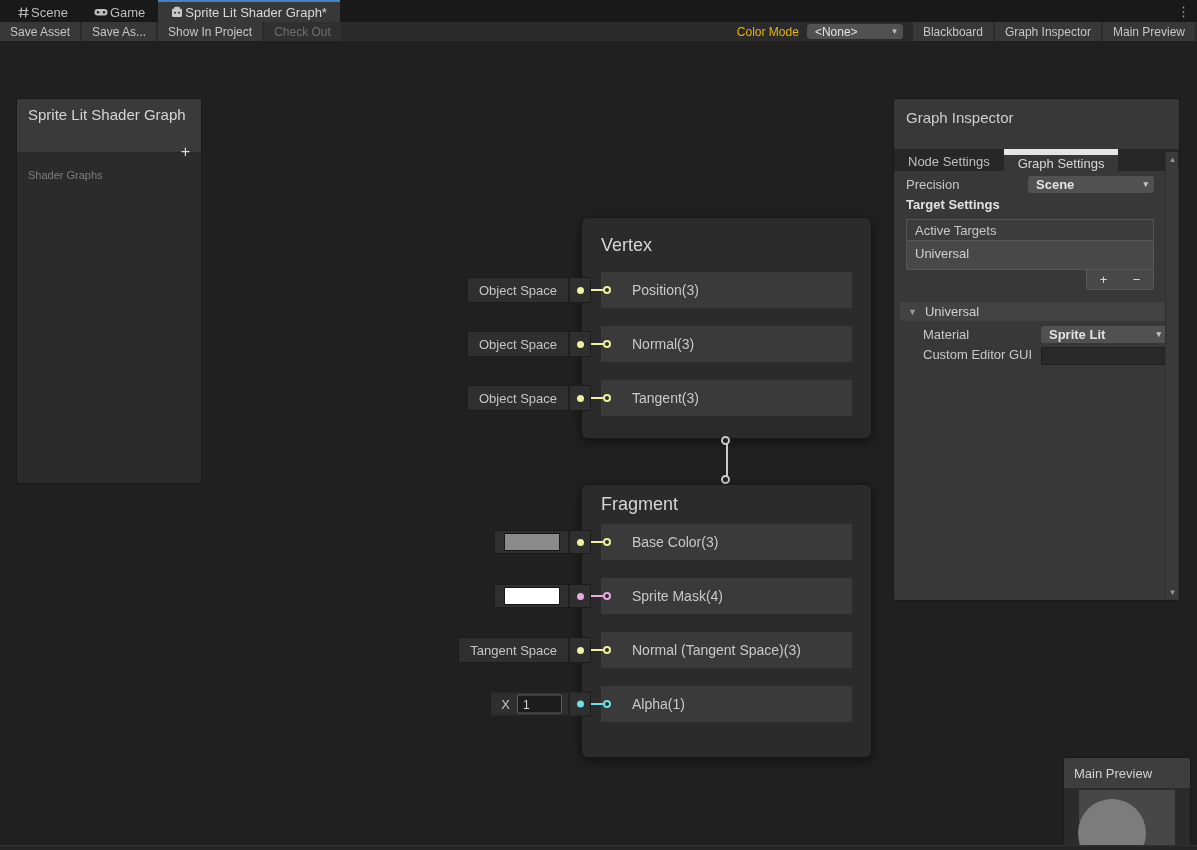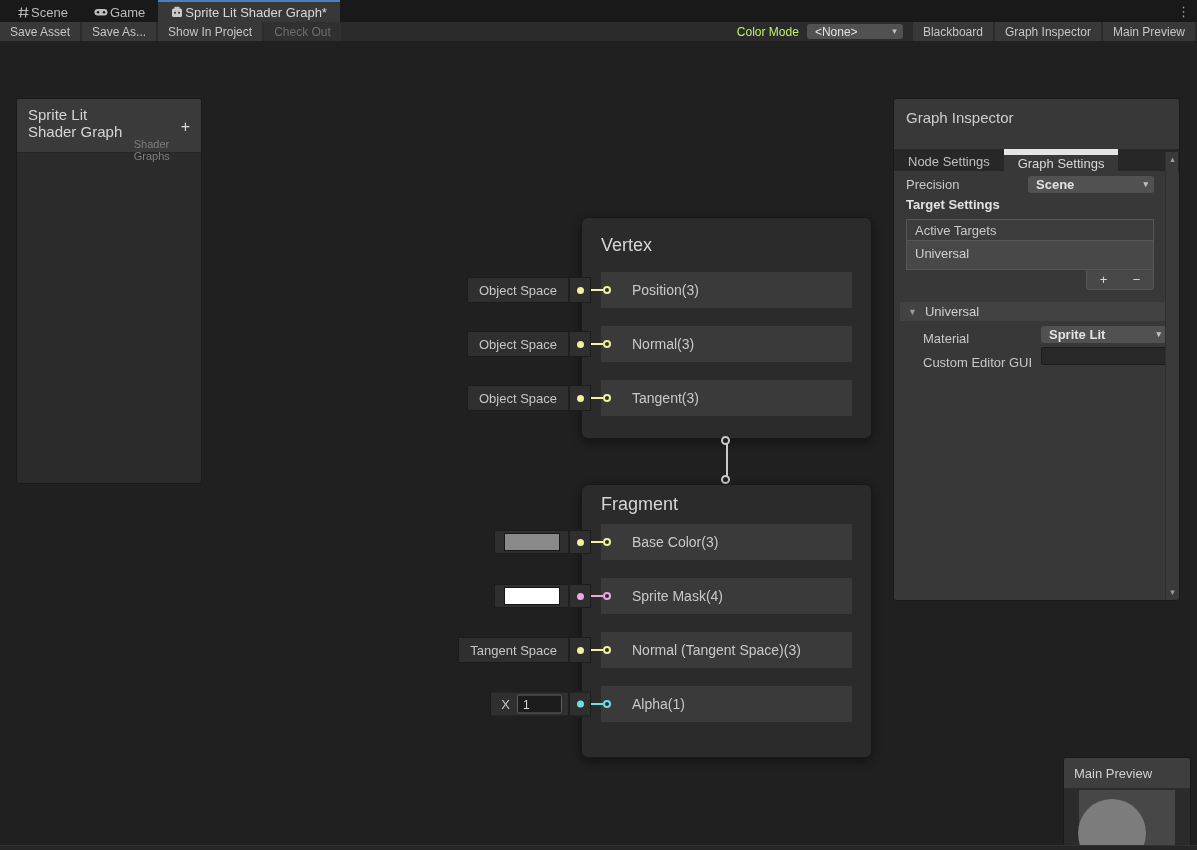--- a/index.html
+++ b/index.html
@@ -17,36 +17,36 @@
   .tab-menu { position:absolute; right:7px; top:0; height:22px; display:flex; align-items:center;
               color:#A8A8A8; font-size:13px; }
 
   
   .toolbar { position:absolute; top:22px; left:0; right:0; height:19px; background:#2B2B2B;
              display:flex; align-items:stretch; font-size:12px; }
   .tbtn { background:#383838; display:flex; align-items:center; padding:0 10px; margin-right:2px;
           color:#C6C6C6; white-space:nowrap; }
   .tbtn.disabled { background:#303030; color:#6E6E6E;text-align:right; }
   .toolbar-right { margin-left:auto; display:flex; align-items:stretch; }
-  .cm-label { display:flex; align-items:center; padding:0 8px; color:#bef264; }
+  .cm-label { display:flex; align-items:center; padding:0 8px; color:#eab308; }
   .dropdown { background:#515151; border-radius:3px; display:flex; align-items:center;
               justify-content:space-between; padding:0 6px 0 8px; color:#E2E2E2; }
   .dd-toolbar { width:96px; height:15px; margin:2px 10px 2px 0; font-size:12px; }
   .dd-arrow { color:#C2C2C2; font-size:9px; line-height:1; }
 
   
   .canvas { position:absolute; top:41px; left:0; right:0; bottom:5px; background:#202020; }
   .statusstrip { position:absolute; bottom:0; left:0; right:0; height:5px; background:#262626;
                  border-top:1px solid #323232; }
 
   
   .blackboard { position:absolute; left:16px; top:57px; width:186px; height:386px;
                 background:#2B2B2B; border:1px solid #1A1A1A; border-radius:3px; overflow:hidden; }
   .bb-header { height:54px; background:#3A3A3A; padding:7px 11px 5px 11px; display:flex;
-               flex-direction:row; justify-content:space-between; border-bottom:1px solid #262626; }
+               flex-direction:column; justify-content:space-between; border-bottom:1px solid #262626; }
   .bb-title { font-size:15px; color:#D5D5D5; }
   .bb-sub { display:flex; align-items:center; justify-content:space-between; }
   .bb-subtitle { font-size:11px; color:#7D7D7D;margin-top:46px; }
   .bb-plus { font-size:16px; color:#DADADA; line-height:1; }
 
   
   .node { position:absolute; background:#2B2B2B; border:1px solid #181818; border-radius:7px;
           box-shadow:0 3px 10px rgba(0,0,0,.45); }
   .node-vertex { left:581px; top:176px; width:291px; height:222px; }
   .node-fragment { left:581px; top:443px; width:291px; height:274px; }
@@ -104,21 +104,21 @@
              font-size:13px; color:#CFCFCF; }
   .lb-footer { display:flex; justify-content:flex-end; }
   .pm-bar { width:68px; height:20px; background:#484848; border:1px solid #565656; border-top:none;
             border-radius:0 0 3px 3px; display:flex; align-items:center; }
   .pm-btn { flex:1; text-align:center; color:#DDDDDD; font-size:13px; line-height:18px; }
   .foldout { margin:12px -19px 0 -6px; }
   .foldout-bar { height:19px; background:#424242; display:flex; align-items:center; padding:0 8px;
                  font-size:13px; color:#D0D0D0; gap:8px; }
   .fold-arrow { font-size:9px; color:#9A9A9A; }
   .foldout-body { padding:4px 6px 0 23px; }
-  .ml-label { flex:1; font-size:13px; color:#C8C8C8; line-height:15px;margin-top:8px; }
+  .ml-label { flex:1; font-size:13px; color:#C8C8C8; line-height:15px; }
   .gui-field { width:126px; height:18px; background:#282828; border:1px solid #1D1D1D; border-radius:2px;
                color:#D6D6D6; font-size:12px; padding:0 4px; font-family:"Liberation Sans", sans-serif; }
   .gui-row { display:flex; align-items:flex-start; margin-top:3px; }
   .insp-scroll { position:absolute; right:1px; top:53px; width:13px; height:447px; background:#3A3A3A;
                  border-left:1px solid #2F2F2F; }
   .scroll-arrow { position:absolute; left:0; width:13px; text-align:center; font-size:9px; color:#9A9A9A; }
   .sa-up { top:2px; } .sa-down { bottom:2px; }
 
   
   .mainpreview { position:absolute; left:1063px; top:716px; width:128px; height:126px;

